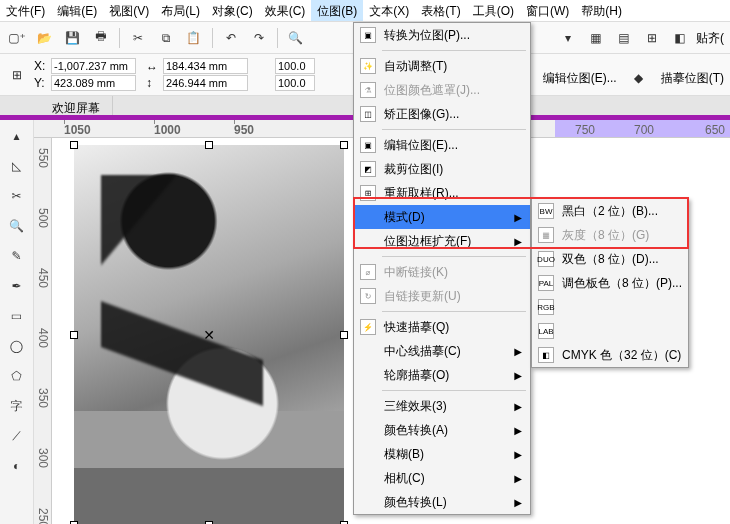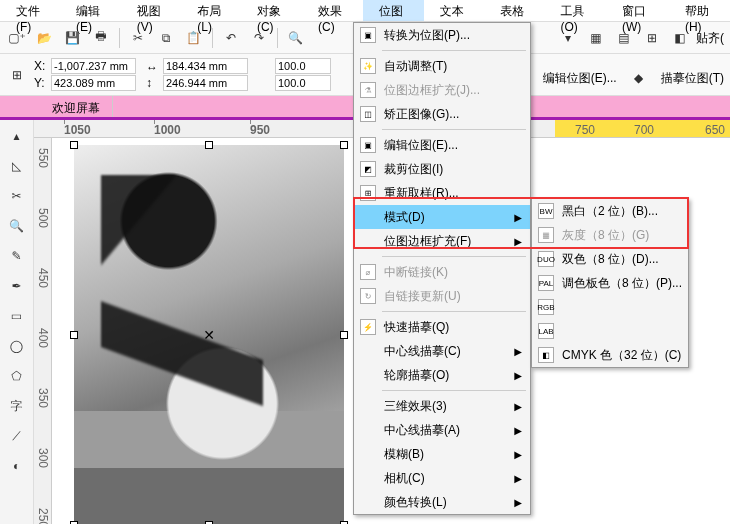--- a/index.html
+++ b/index.html
@@ -1,31 +1,31 @@
 <!DOCTYPE html>
 <html><head>
 <meta charset="utf-8">
 <style>
   * { box-sizing: border-box; margin: 0; padding: 0; font-family: "Microsoft YaHei", sans-serif; font-size: 12px; }
   body { width: 730px; height: 524px; background: #fff; overflow: hidden; position: relative; }
 
   .menubar { display: flex; background: #fff; border-bottom: 1px solid #ddd; height: 22px; }
-  .menubar div { padding: 3px 16px; cursor: default; }
+  .menubar div { padding: 3px 6px; cursor: default; }
   .menubar div.active { background: #cce8ff; }
 
   .toolbar { display: flex; align-items: center; gap: 4px; padding: 3px 5px; border-bottom: 1px solid #ddd; height: 32px; background: #f9f9f9; }
   .tb-btn { width: 24px; height: 24px; display: inline-flex; align-items: center; justify-content: center; border: 1px solid transparent; border-radius: 2px; color: #333; cursor: default; }
   .sep { width: 1px; height: 20px; background: #ccc; margin: 0 2px; }
 
   .propbar { display: flex; align-items: center; gap: 5px; padding: 4px 5px; border-bottom: 1px solid #ddd; height: 42px; background: #f9f9f9; }
   .coord-box { display: grid; grid-template-columns: 14px 90px; grid-template-rows: 1fr 1fr; font-size: 11px; align-items: center; gap: 1px 3px;}
   .coord-box input { width: 85px; height: 16px; font-size: 11px; border: 1px solid #ccc; padding: 0 2px; }
-  .pct input { width: 56px; }
-
-  .tabs { display: flex; background: #f9a8d4; height: 24px; border-bottom: 3px solid #a21caf; padding-left: 40px; }
+  .pct input { width: 40px; }
+
+  .tabs { display: flex; background: #e5e5e5; height: 24px; border-bottom: 5px solid #a21caf; padding-left: 40px; }
   .tab { padding: 4px 12px; border-right: 1px solid #ccc; font-size: 12px; }
   .tab.active { background: #fff; color: #2a6496; }
 
   .workspace { position: absolute; top: 120px; left: 0; right: 0; bottom: 0; display: flex; }
   .toolbox { width: 34px; background: #f4f4f4; border-right: 1px solid #ddd; display: flex; flex-direction: column; align-items: center; padding-top: 4px; gap: 6px; }
   .tool { width: 24px; height: 24px; display: flex; align-items: center; justify-content: center; color: #333; }
 
   .canvas-area { flex: 1; position: relative; background: #fff; }
   .ruler-h { position: absolute; top: 0; left: 0; right: 0; height: 18px; background: #f0f0f0; border-bottom: 1px solid #ccc; font-size: 9px; color: #666; }
   .ruler-h span { position: absolute; top: 3px; font-weight: bold; }
@@ -49,34 +49,34 @@
   }
   .handle { width: 8px; height: 8px; background: #fff; border: 1px solid #000; position: absolute; }
   .h-tl{top:-4px;left:-4px} .h-tr{top:-4px;right:-4px} .h-bl{bottom:-4px;left:-4px} .h-br{bottom:-4px;right:-4px}
   .h-t{top:-4px;left:50%;margin-left:-4px} .h-b{bottom:-4px;left:50%;margin-left:-4px}
   .h-l{left:-4px;top:50%;margin-top:-4px} .h-r{right:-4px;top:50%;margin-top:-4px}
   .cx{position:absolute;left:50%;top:50%;transform:translate(-50%,-50%);font-size:14px;color:#000}
 
   .menu { position: absolute; background: #f4f4f4; border: 1px solid #999; box-shadow: 2px 2px 4px rgba(0,0,0,.3); z-index: 50; }
   .menu .mi { display: flex; align-items: center; height: 24px; padding: 0 24px 0 30px; position: relative; white-space: nowrap; }
   .menu .mi.dis { color: #999; }
-  .menu .mi.hov { background: #7dd3fc; }
+  .menu .mi.hov { background: #3b82f6; }
   .menu .micon { position: absolute; left: 6px; width: 16px; height: 16px; border: 1px solid #aaa; display: flex; align-items: center; justify-content: center; font-size: 8px; background: #fff; }
   .menu .sepline { height: 1px; background: #ccc; margin: 3px 4px 3px 28px; }
   .menu .arrow { position: absolute; right: 8px; font-size: 10px; }
 
   #menu-bitmap { left: 353px; top: 22px; width: 178px; }
   #menu-mode { left: 531px; top: 198px; width: 158px; }
 
   .redbox { position: absolute; border: 2px solid #e33; z-index: 60; pointer-events: none; }
   #rb1 { left: 353px; top: 197px; width: 336px; height: 52px; }
 
   .right-btns { position: absolute; right: 6px; top: 26px; display: flex; gap: 4px; align-items: center; }
   .right-row2 { position: absolute; right: 6px; top: 66px; display: flex; gap: 10px; align-items: center; font-size: 12px; }
-  .ruler-h-right { position: absolute; left: 555px; top: 120px; right: 0; height: 18px; background: #fde047; border-bottom: 1px solid #ccc; font-size: 9px; color: #666; }
+  .ruler-h-right { position: absolute; left: 555px; top: 120px; right: 0; height: 18px; background: #c4b5fd; border-bottom: 1px solid #ccc; font-size: 9px; color: #666; }
   .ruler-h-right span { position: absolute; top: 3px; }
 </style>
 </head>
 <body>
 
 <div class="menubar">
   <div>文件(F)</div>
   <div>编辑(E)</div>
   <div>视图(V)</div>
   <div>布局(L)</div>
@@ -161,21 +161,21 @@
     <div class="tool">◯</div>
     <div class="tool">⬠</div>
     <div class="tool">字</div>
     <div class="tool">⟋</div>
     <div class="tool">◐</div>
   </div>
   <div class="canvas-area">
     <div class="ruler-h">
       <span style="left:30px">1050</span>
       <span style="left:120px">1000</span>
-      <span style="left:216px">950</span>
+      <span style="left:200px">950</span>
     </div>
     <div class="ruler-v">
       <span style="top:10px">550</span>
       <span style="top:70px">500</span>
       <span style="top:130px">450</span>
       <span style="top:190px">400</span>
       <span style="top:250px">350</span>
       <span style="top:310px">300</span>
       <span style="top:370px">250</span>
     </div>
@@ -205,21 +205,21 @@
       <span class="micon">▣</span>
       <span>转换为位图(P)...</span>
     </div>
   <div class="sepline"></div>
   <div class="mi">
       <span class="micon">✨</span>
       <span>自动调整(T)</span>
     </div>
   <div class="mi dis">
       <span class="micon">⚗</span>
-      <span>位图边框扩充(J)...</span>
+      <span>位图颜色遮罩(J)...</span>
     </div>
   <div class="mi">
       <span class="micon">◫</span>
       <span>矫正图像(G)...</span>
     </div>
   <div class="sepline"></div>
   <div class="mi">
       <span class="micon">▣</span>
       <span>编辑位图(E)...</span>
     </div>
@@ -260,21 +260,21 @@
   <div class="mi">
       <span>轮廓描摹(O)</span>
       <span class="arrow">▶</span>
     </div>
   <div class="sepline"></div>
   <div class="mi">
       <span>三维效果(3)</span>
       <span class="arrow">▶</span>
     </div>
   <div class="mi">
-      <span>中心线描摹(A)</span>
+      <span>颜色转换(A)</span>
       <span class="arrow">▶</span>
     </div>
   <div class="mi">
       <span>模糊(B)</span>
       <span class="arrow">▶</span>
     </div>
   <div class="mi">
       <span>相机(C)</span>
       <span class="arrow">▶</span>
     </div>

